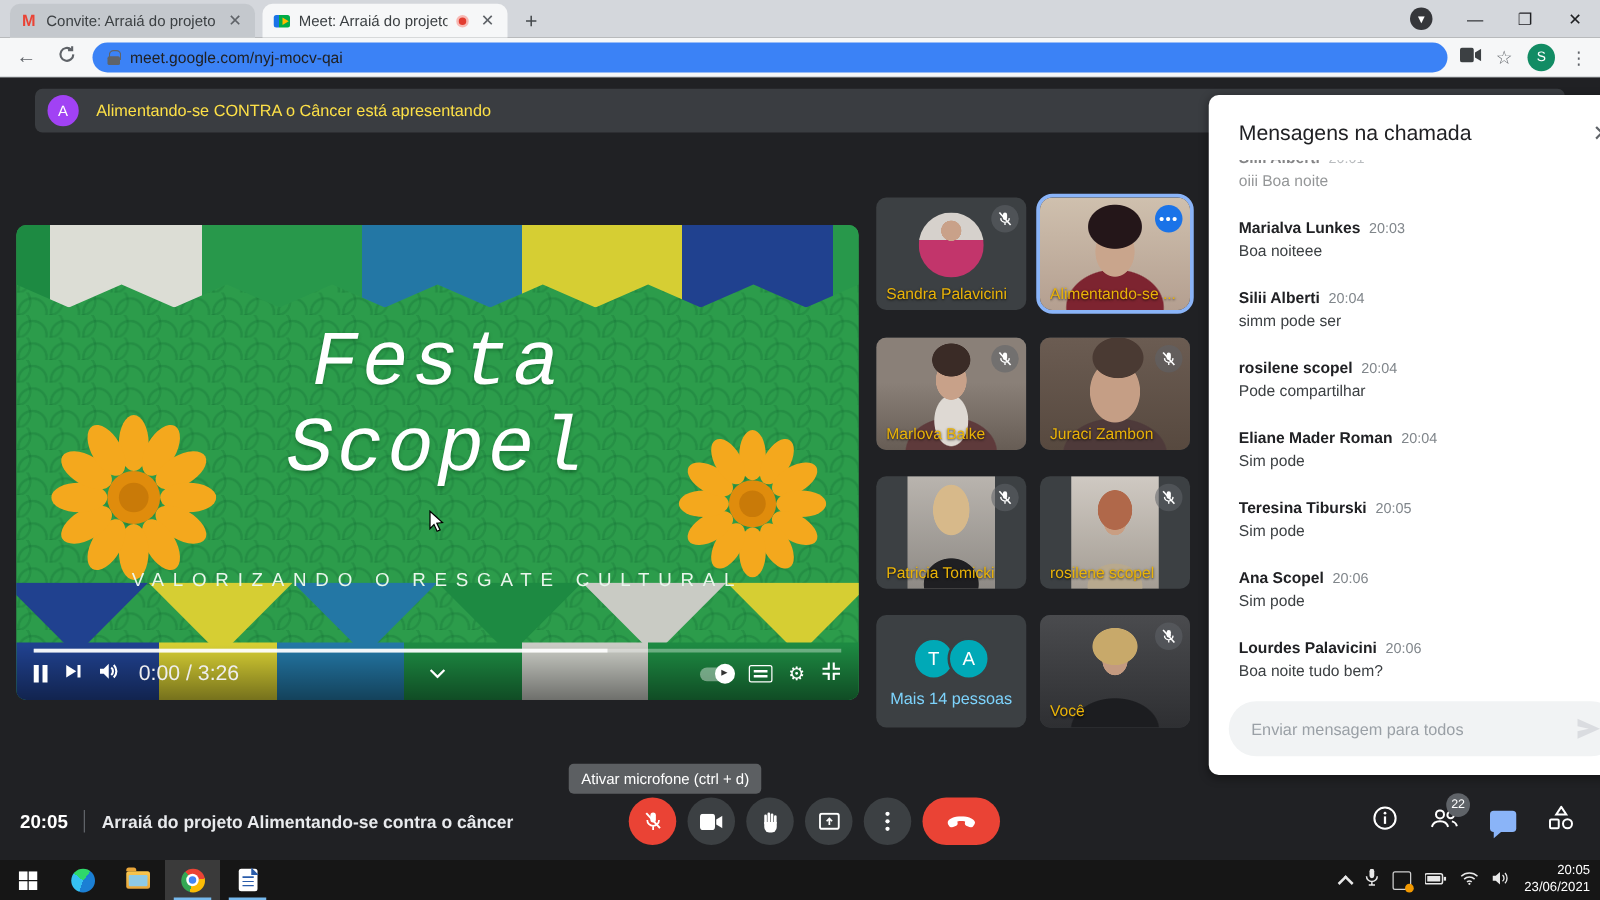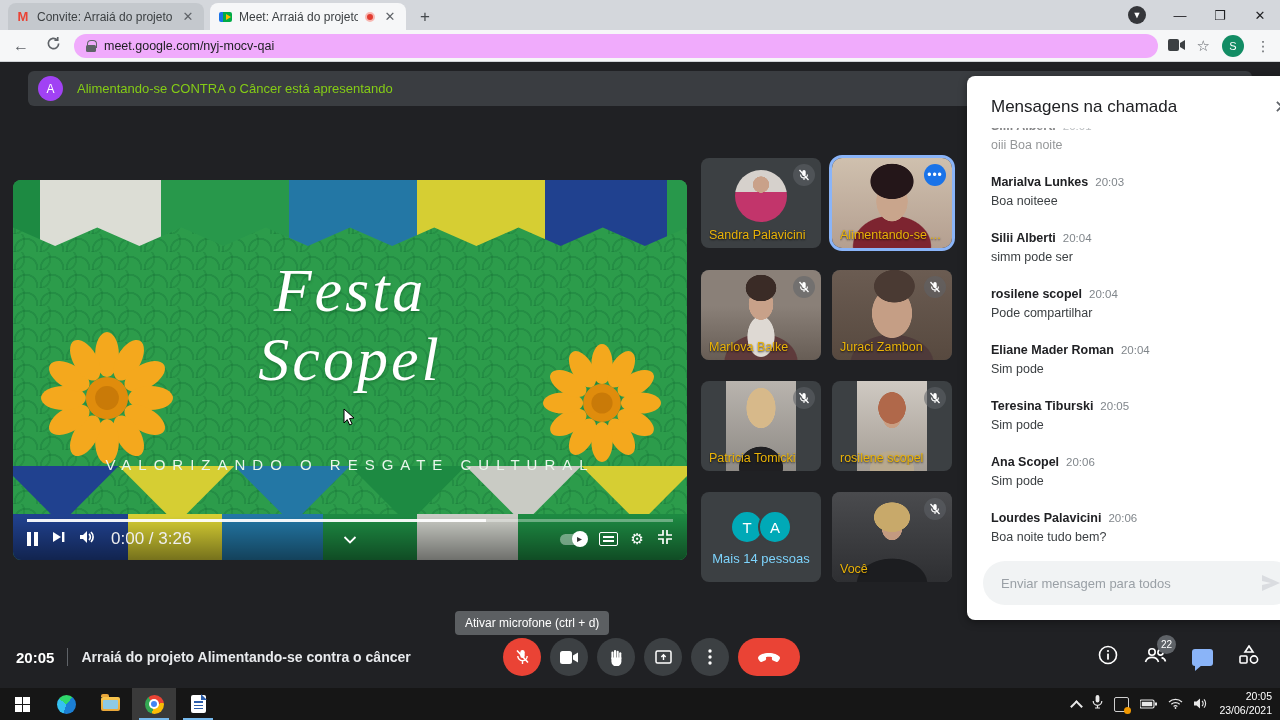--- a/index.html
+++ b/index.html
@@ -22,55 +22,55 @@
   .meet-fav::after { content:''; position:absolute; right:1px; top:2px; border-left:5px solid #ffba00; border-top:3px solid transparent; border-bottom:3px solid transparent; }
   .newtab { width:26px; height:26px; margin-left:6px; font-size:17px; color:#45494d; display:flex; align-items:center; justify-content:center; }
   .winctl { margin-left:auto; display:flex; align-items:center; height:30px; }
   .tabsearch { width:18px; height:18px; border-radius:50%; background:#35363a; color:#fff; font-size:9px;
     display:flex; align-items:center; justify-content:center; margin-right:14px; }
   .wbtn { width:40px; height:30px; display:flex; align-items:center; justify-content:center; color:#202124; font-size:13px; }
 
   .toolbar { position:absolute; top:30px; left:0; width:1280px; height:32px; background:#f6f7f8;
     display:flex; align-items:center; gap:10px; padding:0 10px; border-bottom:1px solid #d0d3d6; }
   .navico { color:#5f6368; font-size:16px; width:22px; text-align:center; }
-  .omnibox { flex:1; height:24px; background:#f0abfc; border-radius:13px; display:flex; align-items:center;
+  .omnibox { flex:1; height:24px; background:#3b82f6; border-radius:13px; display:flex; align-items:center;
     gap:8px; padding:0 12px; font-size:12.5px; color:#202124;text-align:right; }
   .lock { width:10px; height:12px; position:relative; }
   .lock::before { content:''; position:absolute; left:1px; top:0; width:8px; height:7px; border:1.5px solid #5f6368; border-bottom:none; border-radius:4px 4px 0 0; }
   .lock::after { content:''; position:absolute; left:0; top:5px; width:10px; height:7px; background:#5f6368; border-radius:1.5px; }
   .omni-right { margin-left:auto; display:flex; gap:12px; align-items:center; }
   .avatar-s { width:22px; height:22px; border-radius:50%; background:#128c64; color:#fff; font-size:11px;
     display:flex; align-items:center; justify-content:center; }
   .kebab { color:#5f6368; font-size:14px; letter-spacing:0; }
 
   
   .meet { position:absolute; top:62px; left:0; width:1280px; height:626px; background:#202124; }
 
   .banner { position:absolute; top:9px; left:28px; right:28px; height:35px; background:#3a3d41;
     border-radius:6px; display:flex; align-items:center; gap:14px; padding-left:10px; z-index:1; }
   .banner-avatar { width:25px; height:25px; border-radius:50%; background:#a142f4; color:#fff; font-size:12px;
     display:flex; align-items:center; justify-content:center; }
-  .banner-text { color:#84cc16; font-size:13px; }
+  .banner-text { color:#fde047; font-size:13px; }
 
   
   .stage { position:absolute; left:13px; top:118px; width:674px; height:380px; border-radius:8px;
     overflow:hidden; background:#2c9c4b; z-index:2; }
   .scales { position:absolute; inset:0;
     background-image:
       radial-gradient(circle at 13px 16px, transparent 10px, rgba(9,90,43,.22) 10.5px 12px, transparent 12.5px),
       radial-gradient(circle at 0px 7px, transparent 10px, rgba(9,90,43,.18) 10.5px 12px, transparent 12.5px);
     background-size:26px 18px; }
   .stripes-top { position:absolute; top:0; left:0; right:0; height:66px;
     background:linear-gradient(90deg,#1d8a42 0 4%,#dcddd5 4% 22%,#28984b 22% 41%,#2377a5 41% 60%,#d6ce33 60% 79%,#20418f 79% 97%,#28984b 97% 100%);
     clip-path:polygon(0 0,100% 0,100% 72%,93.75% 100%,87.5% 72%,81.25% 100%,75% 72%,68.75% 100%,62.5% 72%,56.25% 100%,50% 72%,43.75% 100%,37.5% 72%,31.25% 100%,25% 72%,18.75% 100%,12.5% 72%,6.25% 100%,0 72%); }
   .vtitlebar { position:absolute; top:0; left:0; right:0; height:42px; z-index:4;
     background:linear-gradient(180deg,rgba(0,0,0,.5),rgba(0,0,0,0)); display:flex; align-items:center; padding:0 14px; }
   .vtitle { color:#fff; font-size:14px; text-shadow:0 1px 2px rgba(0,0,0,.6); flex:1; white-space:nowrap; overflow:hidden; }
   .slide-title { position:absolute; top:76px; left:0; right:0; text-align:center; color:#fff; z-index:3;
-    font-family:Liberation Serif, serif; font-style:italic; font-size:62px; line-height:1.12; letter-spacing:3px;
+    font-family:Liberation Mono, monospace; font-style:italic; font-size:62px; line-height:1.12; letter-spacing:3px;
     text-shadow:0 2px 3px rgba(0,60,20,.35); }
   .slide-sub { position:absolute; top:276px; left:0; right:0; text-align:center; color:#eaf6ec; z-index:3;
     font-size:15px; letter-spacing:7px; }
   .flower { position:absolute; z-index:3; }
   .pennants { position:absolute; left:-10px; right:-10px; bottom:36px; height:58px; display:flex; z-index:2; }
   .pennant { flex:1; clip-path:polygon(0 0,100% 0,50% 100%); }
   .stripes-bottom { position:absolute; bottom:0; left:0; right:0; height:46px; z-index:2;
     background:linear-gradient(90deg,#20418f 0 17%,#d6ce33 17% 31%,#2377a5 31% 46%,#1d8a42 46% 60%,#c9cbc4 60% 75%,#1d8a42 75% 100%); }
 
   .player { position:absolute; bottom:0; left:0; right:0; height:44px; z-index:5;

